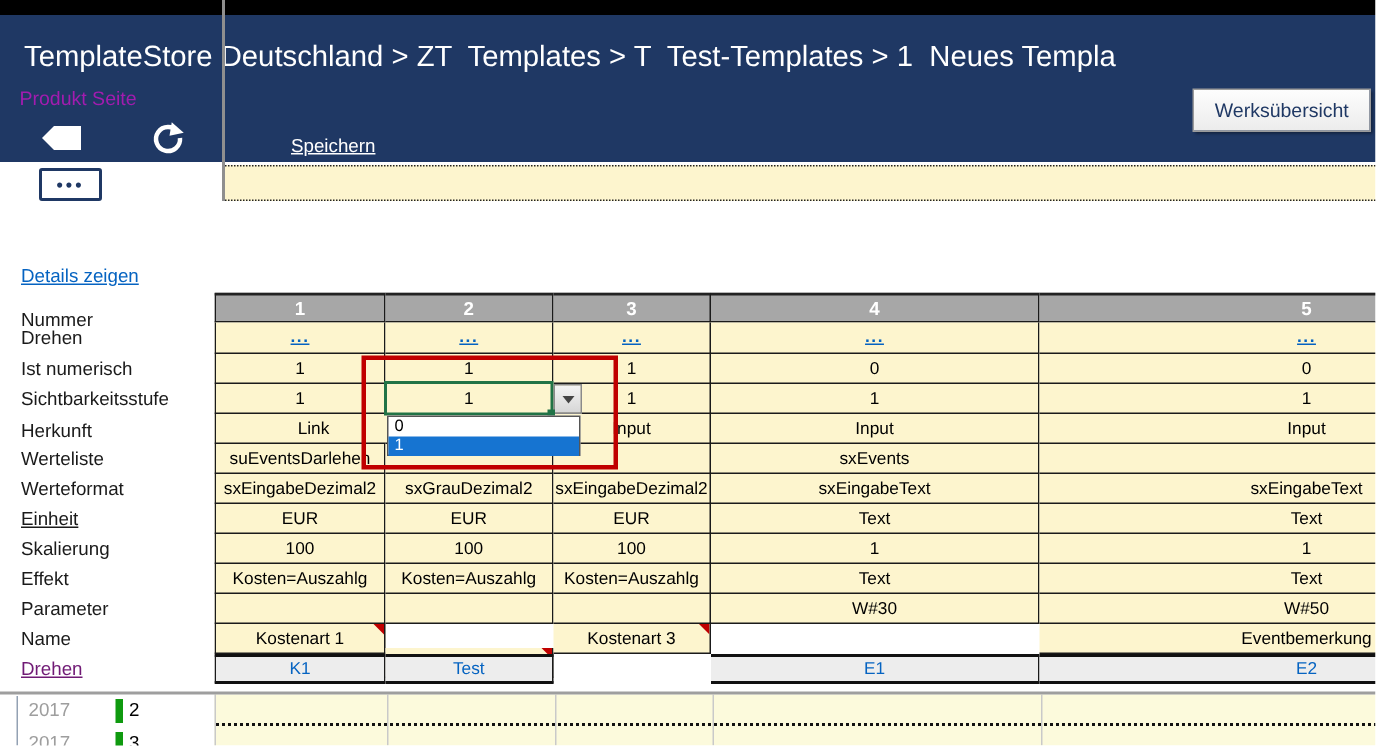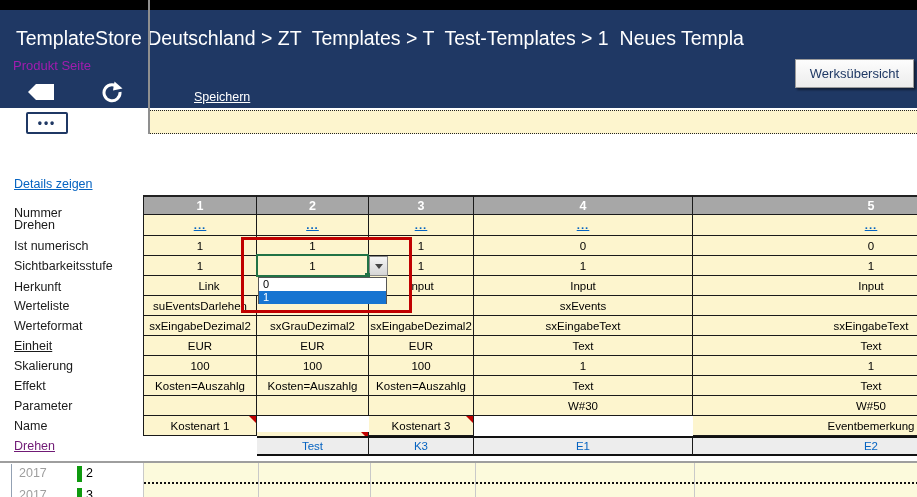--- a/index.html
+++ b/index.html
@@ -294,25 +294,25 @@
       <span>Kostenart 2</span>
       <div class="corner"></div>
     </div>
     <div class="cell std" style="left: 226px; top: 221px; width: 105px; height: 20px;">
       <span>Kostenart 3</span>
       <div class="corner"></div>
     </div>
     <div class="cell std" style="left: 550px; top: 221px; width: 357px; height: 20px;">
       <span>Eventbemerkung</span>
     </div>
+    <div class="cell ftr c0" style="left: 0px; top: 241px; width: 114px; height: 20px;">
+      <span>K1</span>
+    </div>
     <div class="cell ftr" style="left: 114px; top: 241px; width: 112px; height: 20px;">
       <span>Test</span>
-    </div>
-    <div class="cell ftr" style="left: 226px; top: 241px; width: 105px; height: 20px;">
-      <span>K3</span>
     </div>
     <div class="cell ftr" style="left: 331px; top: 241px; width: 219px; height: 20px;">
       <span>E1</span>
     </div>
     <div class="cell ftr" style="left: 550px; top: 241px; width: 357px; height: 20px;">
       <span>E2</span>
     </div>
   </div>
 
 <div id="red-annotation"></div>

